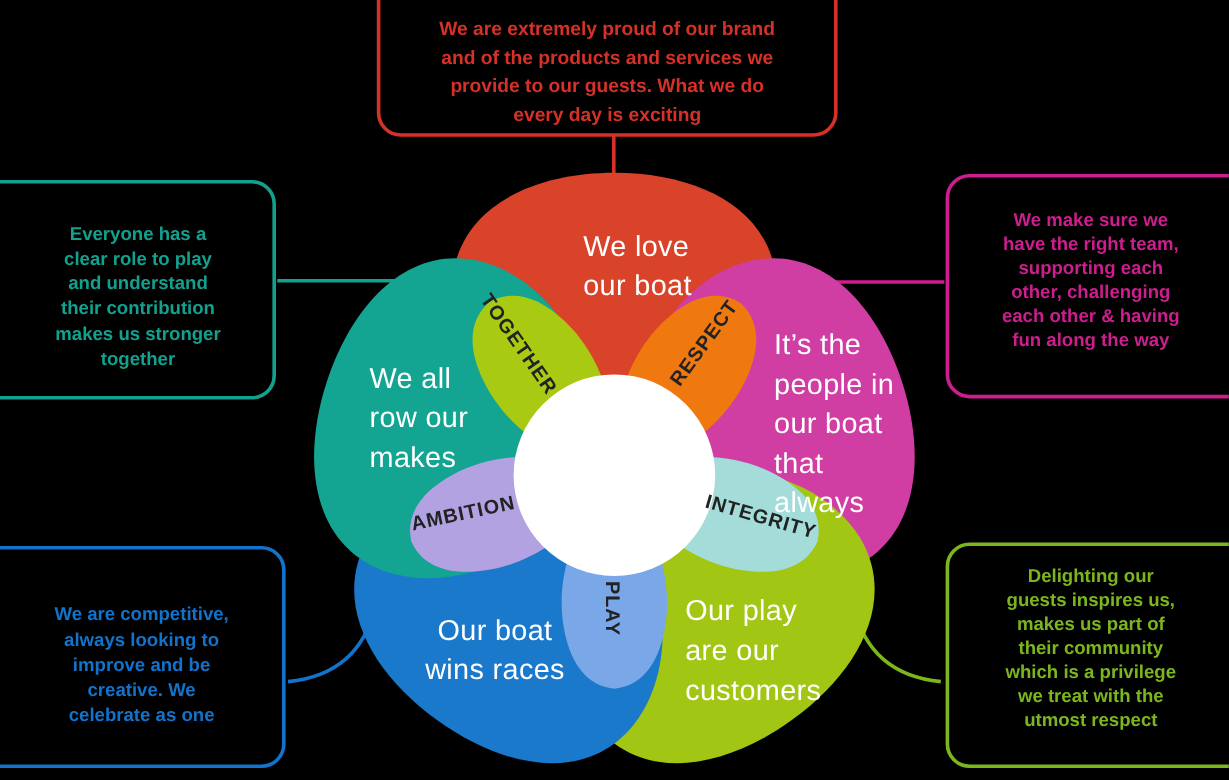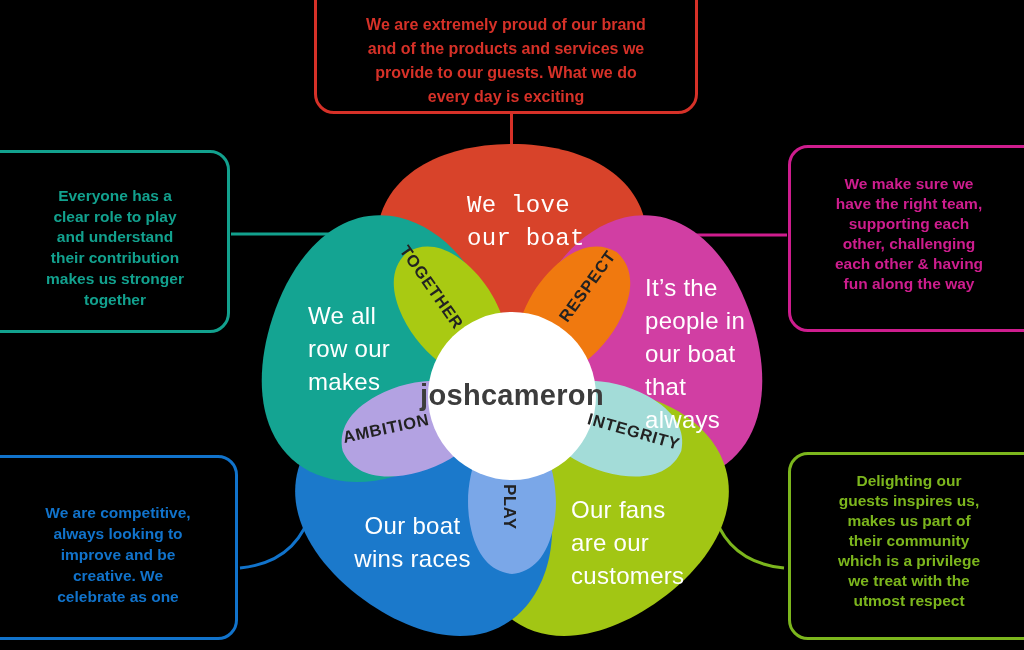--- a/index.html
+++ b/index.html
@@ -78,43 +78,42 @@
 
     <use href="#lensShape" transform="translate(512,396) rotate(36)" fill="#f0790f"></use>
     <use href="#lensShape" transform="translate(512,396) rotate(108)" fill="#a3dcd8"></use>
     <use href="#lensShape" transform="translate(512,396) rotate(180)" fill="#7aa7e8"></use>
     <use href="#lensShape" transform="translate(512,396) rotate(252)" fill="#b3a2e2"></use>
     <use href="#lensShape" transform="translate(512,396) rotate(324)" fill="#a9ca12"></use>
 
     <circle cx="512" cy="396" r="84" fill="#ffffff"></circle>
   </svg>
 
-  <div class="petal-label" style="left:467px; top:189px;font-family:Liberation Mono, monospace;">We love
+  <div class="petal-label" style="left:486px; top:189px;">We love
 our boat</div>
   <div class="petal-label" style="left:645px; top:271px;">It’s the
 people in
 our boat
 that
 always</div>
-  <div class="petal-label" style="left:571px; top:493px;">Our fans
+  <div class="petal-label" style="left:571px; top:493px;">Our play
 are our
 customers</div>
   <div class="petal-label" style="left:340px; top:509px; width:145px; text-align:center;">Our boat
 wins races</div>
   <div class="petal-label" style="left:308px; top:299px;">We all
 row our
 makes</div>
 
   <div class="overlap-label" style="left:352px; top:276px; transform:rotate(55deg);">TOGETHER</div>
   <div class="overlap-label" style="left:507px; top:275px; transform:rotate(-54deg);">RESPECT</div>
   <div class="overlap-label" style="left:554px; top:420px; transform:rotate(16deg);">INTEGRITY</div>
   <div class="overlap-label" style="left:430px; top:496px; transform:rotate(90deg);">PLAY</div>
   <div class="overlap-label" style="left:306px; top:417px; transform:rotate(-12deg);">AMBITION</div>
 
-  <div class="center-label">joshcameron</div>
 
   <div class="callout" style="left: 314px; top: -26px; width: 384px; height: 140px; padding: 36px 8px 0px; font-size: 16px; line-height: 24px; color: rgb(214, 49, 40);">We are extremely proud of our brand
 and of the products and services we
 provide to our guests. What we do
 every day is exciting</div>
 
   <div class="callout" style="left: -22px; top: 150px; width: 252px; height: 183px; padding: 33px 4px 0px 26px; font-size: 15.5px; line-height: 20.7px; color: rgb(18, 161, 142);">Everyone has a
 clear role to play
 and understand
 their contribution

